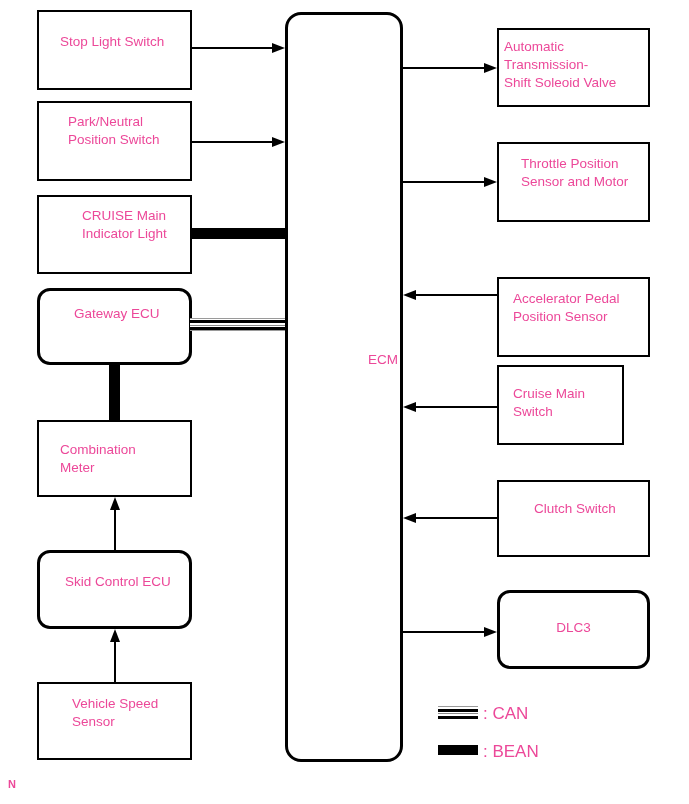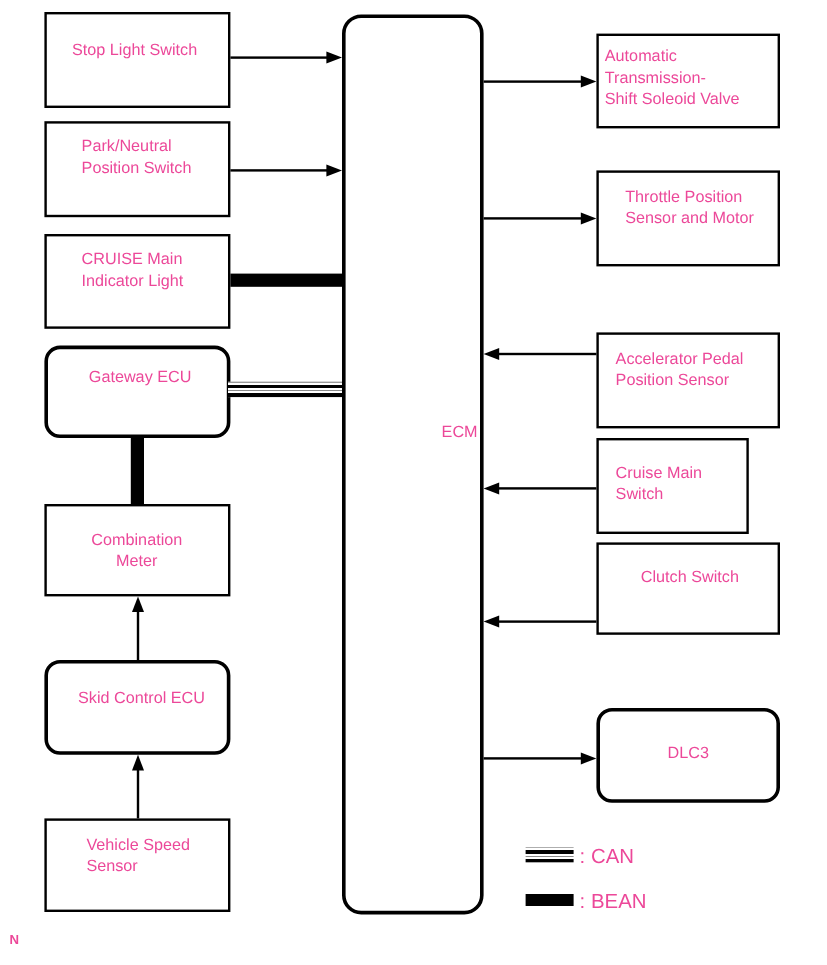--- a/index.html
+++ b/index.html
@@ -10,34 +10,34 @@
   
   .box{
     position:absolute;border:2px solid #000;background:#fff;box-sizing:border-box;
     font-size:13.5px;line-height:18px;
   }
   .lbl{white-space:pre-line;display:block;}
   .rounded{border-radius:13px;border-width:3px;}
   
   #l1{left:37px;top:10px;width:155px;height:80px;padding:21px 8px 0 21px;}
   #l2{left:37px;top:101px;width:155px;height:80px;padding:10px 8px 0 29px;}
-  #l3{left:37px;top:195px;width:155px;height:79px;padding:10px 8px 0 29px;}
+  #l3{left:37px;top:195px;width:155px;height:79px;padding:10px 8px 0 43px;}
   #l4{left:37px;top:288px;width:155px;height:77px;padding:14px 8px 0 34px;}
-  #l5{left:37px;top:420px;width:155px;height:77px;padding:19px 22px 0 21px;text-align:center;}
+  #l5{left:37px;top:420px;width:155px;height:77px;padding:19px 22px 0 21px;}
   #l6{left:37px;top:550px;width:155px;height:79px;padding:20px 8px 0 25px;}
   #l7{left:37px;top:682px;width:155px;height:78px;padding:11px 8px 0 33px;}
   
   #ecm{left:285px;top:12px;width:118px;height:750px;border-radius:16px;border-width:3px;}
   #ecm .lbl{position:absolute;left:0;top:336px;width:100%;text-align:center;margin-left:39px;}
   
   #r1{left:497px;top:28px;width:153px;height:79px;padding:8px 3px 0 5px;}
   #r2{left:497px;top:142px;width:153px;height:80px;padding:11px 3px 0 22px;}
   #r3{left:497px;top:253px;width:153px;height:80px;padding:11px 3px 0 14px;margin-top:24px;}
   #r4{left:497px;top:365px;width:127px;height:80px;padding:18px 3px 0 14px;}
-  #r5{left:497px;top:452px;width:153px;height:77px;padding:18px 1px 0 35px;}
+  #r5{left:497px;top:480px;width:153px;height:77px;padding:18px 1px 0 35px;}
   #r6{left:497px;top:590px;width:153px;height:79px;padding:26px 0 0 0;text-align:center;}
   
   .ln{position:absolute;background:#000;}
   .hline{height:2px;}
   .vline{width:2px;}
   .head{position:absolute;width:0;height:0;}
   .head-r{border-top:5.5px solid transparent;border-bottom:5.5px solid transparent;border-left:13px solid #000;}
   .head-l{border-top:5.5px solid transparent;border-bottom:5.5px solid transparent;border-right:13px solid #000;}
   .head-u{border-left:5.5px solid transparent;border-right:5.5px solid transparent;border-bottom:13px solid #000;}
   .bean{position:absolute;background:#000;}

